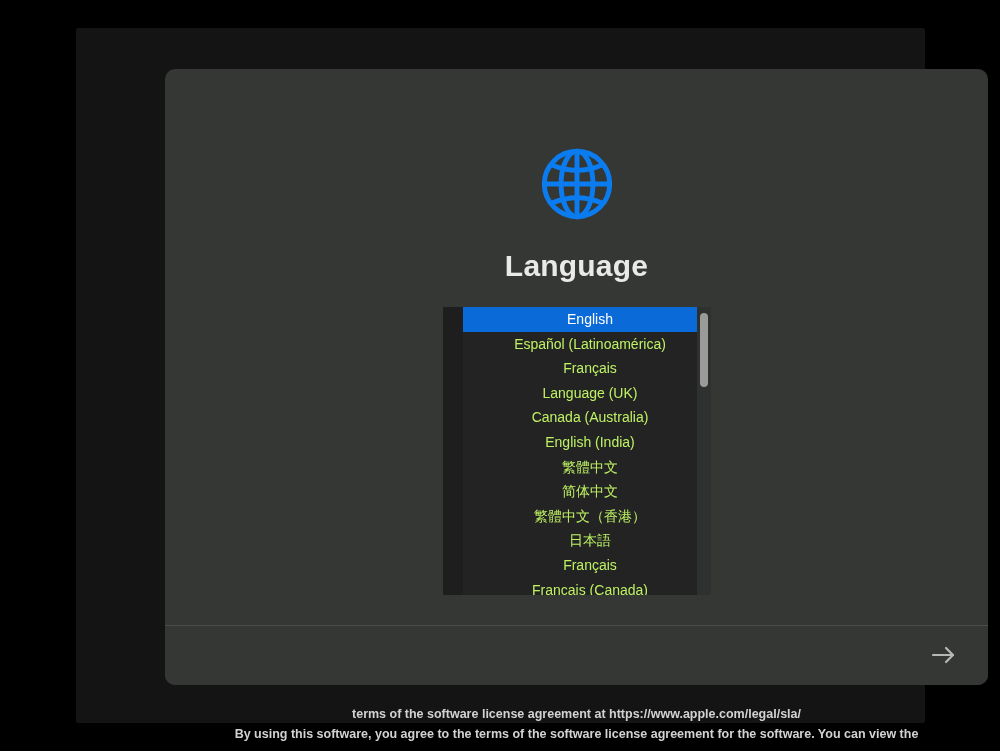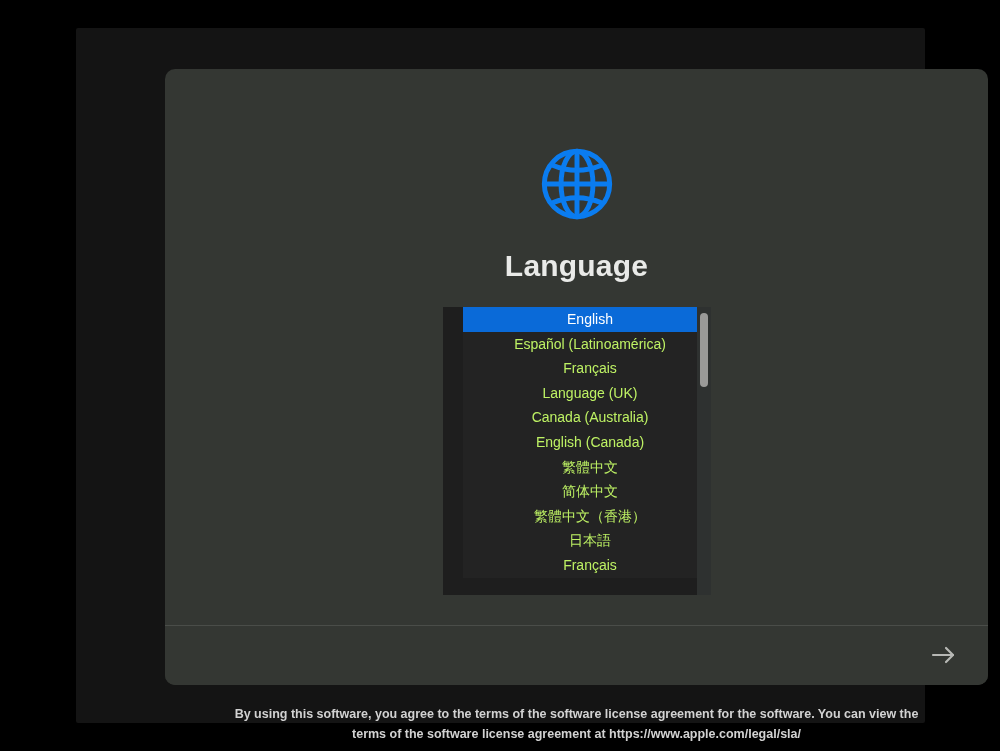--- a/index.html
+++ b/index.html
@@ -207,26 +207,27 @@
 
         <div id="title">Language</div>
 
         <div id="list-box">
           <div id="list-scroll">
             <div class="lang-row selected">English</div>
             <div class="lang-row">Español (Latinoamérica)</div>
             <div class="lang-row">Français</div>
             <div class="lang-row">Language (UK)</div>
             <div class="lang-row">Canada (Australia)</div>
-            <div class="lang-row">English (Canada)</div>
+            <div class="lang-row">English (India)</div>
             <div class="lang-row">繁體中文</div>
             <div class="lang-row">简体中文</div>
             <div class="lang-row">繁體中文（香港）</div>
             <div class="lang-row">日本語</div>
             <div class="lang-row">Français</div>
+            <div class="lang-row">Français (Canada)</div>
 
           </div>
           <div id="scroll-track">
             <div id="scroll-thumb"></div>
           </div>
         </div>
 
       </div>
 
       <div id="panel-divider"></div>
@@ -240,18 +241,18 @@
                 <polyline points="15,3 22,10 15,17"></polyline>
               </g>
             </svg>
           </span>
         </button>
       </div>
 
     </div>
 
     <div id="license">
+      <div>terms of the software license agreement at https://www.apple.com/legal/sla/</div>
       <div>By using this software, you agree to the terms of the software license agreement for the software. You can view the</div>
-      <div>terms of the software license agreement at https://www.apple.com/legal/sla/</div>
     </div>
 
   </div>
 </div>
 
 </body></html>

